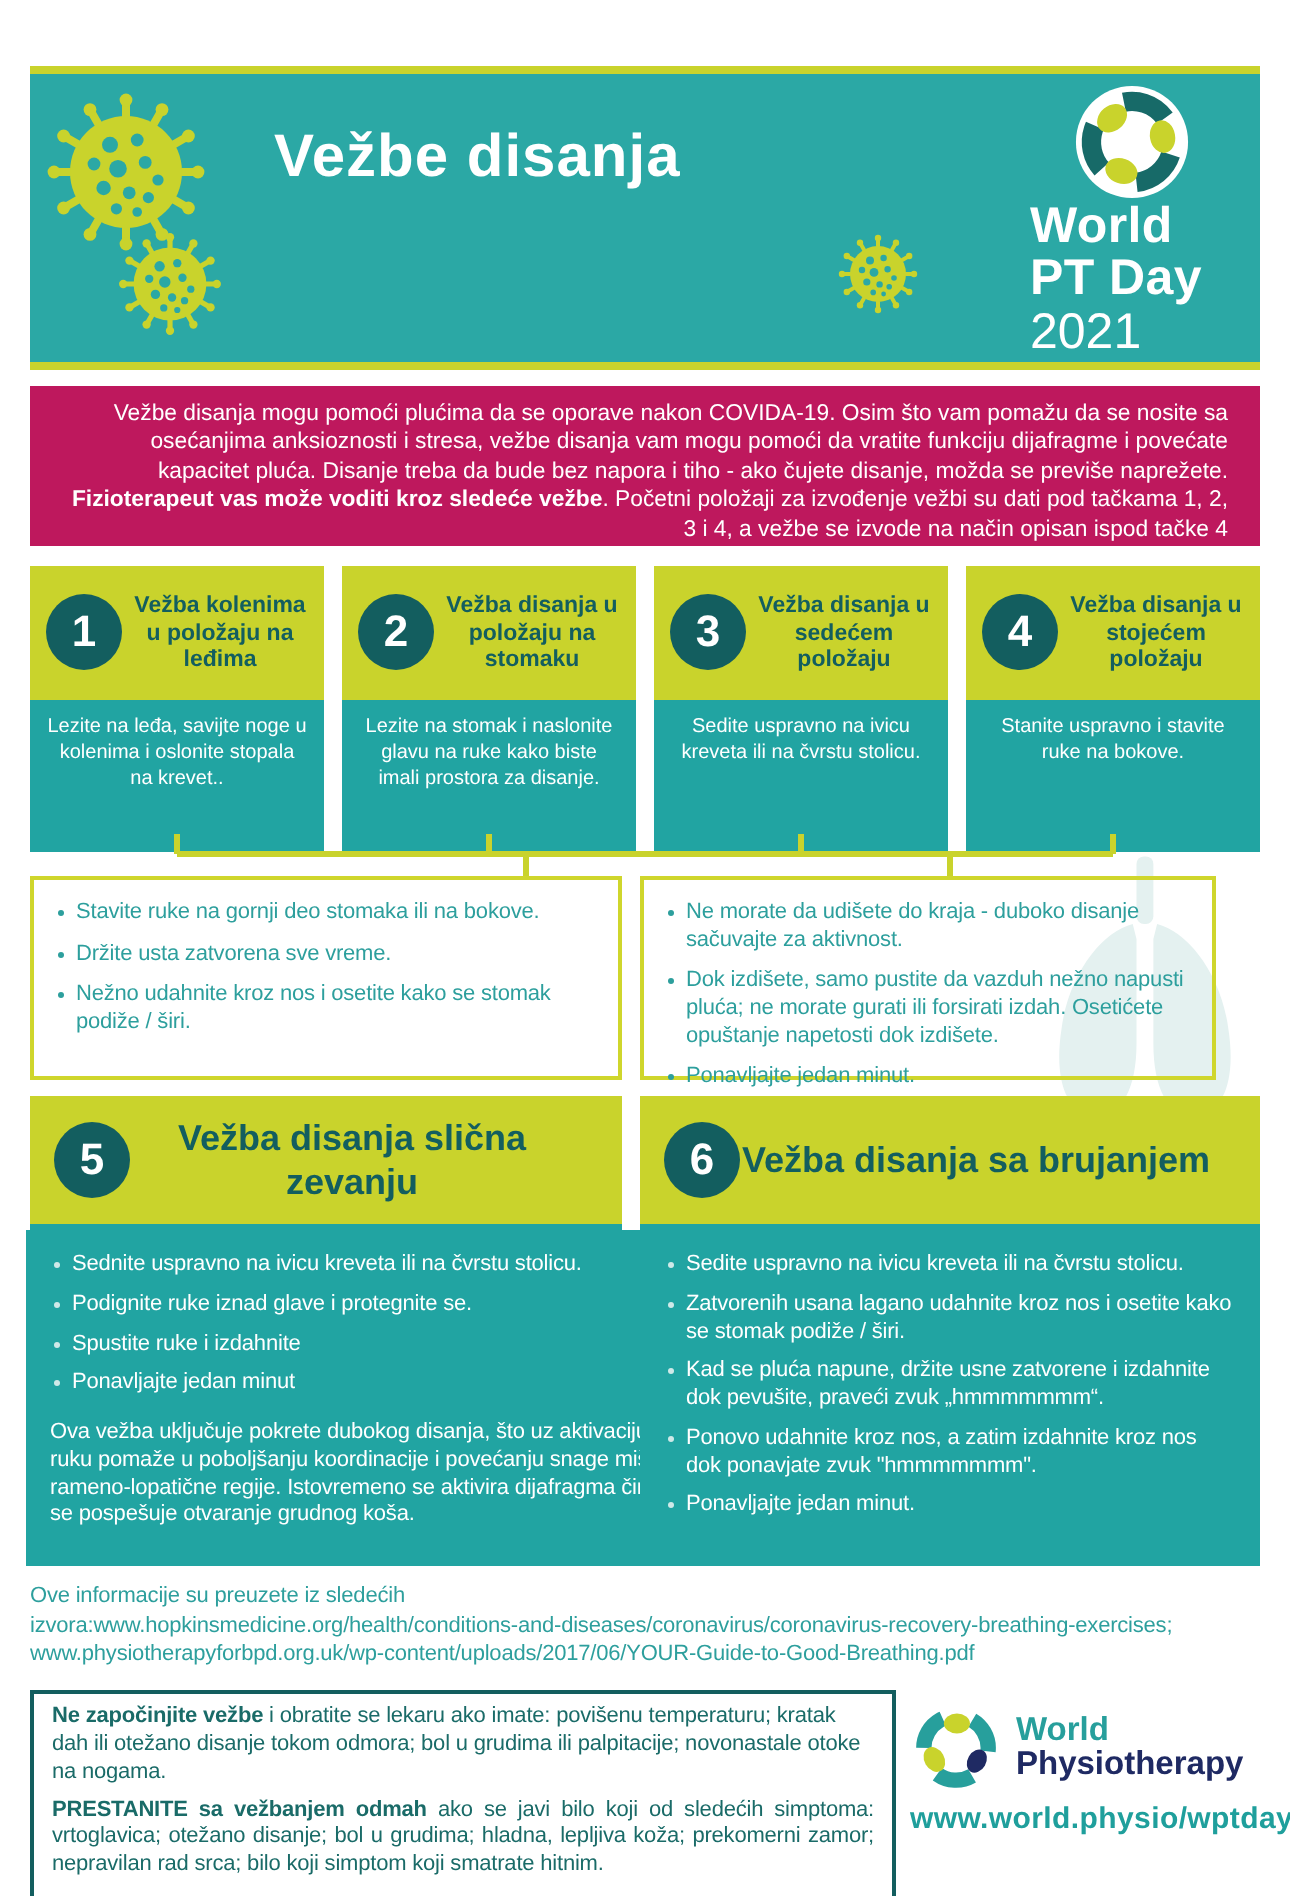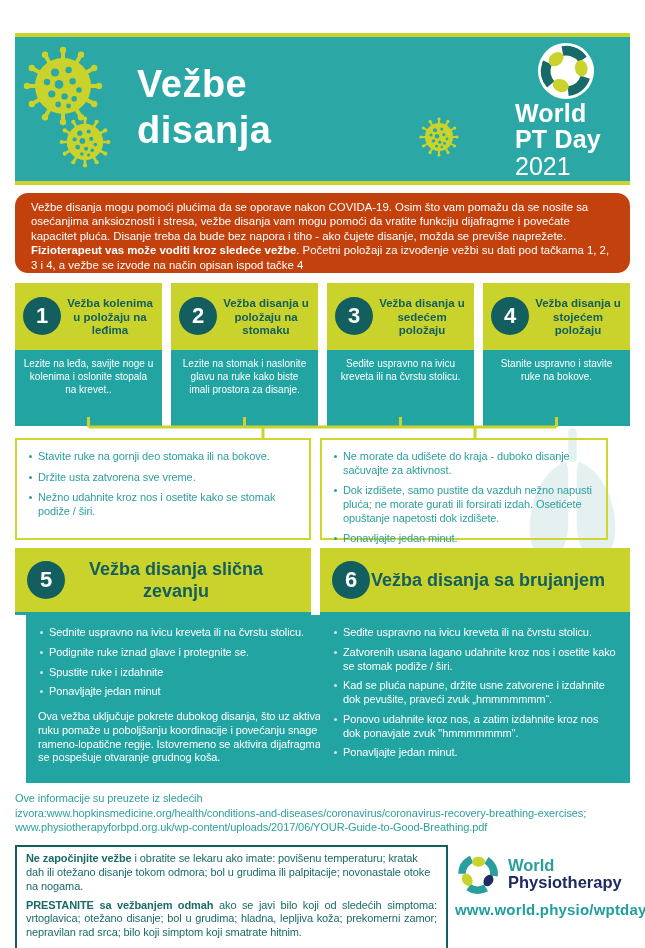--- a/index.html
+++ b/index.html
@@ -7,35 +7,35 @@
     position:relative;width:645px;height:948px;background:#ffffff;
     font-family:"Liberation Sans", sans-serif;overflow:hidden;
   }
   
   .header{
     position:absolute;left:15px;top:33px;width:615px;height:144px;
     background:#2ba8a5;border-top:4px solid #c9d32c;border-bottom:4px solid #c9d32c;
   }
   .main-title{
     position:absolute;left:122px;top:24px;width:245px;
-    color:#ffffff;font-size:38px;font-weight:bold;line-height:1.22;letter-spacing:.5px;
+    color:#ffffff;font-size:30px;font-weight:bold;line-height:1.22;letter-spacing:.5px;
   }
   .virus{position:absolute;}
   .virus-big{left:8px;top:9px;width:80px;height:80px;}
   .virus-s1{left:44px;top:79px;width:52px;height:52px;}
   .virus-s2{left:404px;top:80px;width:40px;height:40px;}
   .wpt-logo{position:absolute;left:500px;top:5px;width:112px;color:#fff;}
   .wpt-circle{width:58px;height:58px;margin-left:22px;display:block;}
   .wpt-line{font-size:25px;font-weight:bold;line-height:1.05;letter-spacing:.2px;}
   .wpt-year{font-size:25px;font-weight:normal;line-height:1.1;}
   
   .intro{
     position:absolute;left:15px;top:193px;width:615px;height:80px;box-sizing:border-box;
-    background:#c2410c;color:#ffffff;text-align:left;padding:7px 16px;
-    font-size:11.4px;line-height:1.27;border-radius:13px;
+    background:#be185d;color:#ffffff;text-align:right;padding:7px 16px;
+    font-size:11.4px;line-height:1.27;
   }
   .intro b{font-weight:bold;}
   
   .card{position:absolute;top:283px;width:147px;height:134px;}
   .c1{left:15px}.c2{left:171px}.c3{left:327px}.c4{left:483px}
   .card-head{height:67px;background:#c9d32c;display:flex;}
   .card-num{
     flex:0 0 38px;width:38px;height:38px;margin:14px 0 0 8px;border-radius:50%;
     background:#135e5f;color:#fff;font-size:22px;font-weight:bold;
     display:flex;align-items:center;justify-content:center;
@@ -74,21 +74,21 @@
   .bh6{left:320px;width:310px;}
   .bighead .card-num{margin:13px 0 0 12px;}
   .big-title{
     flex:1;display:flex;align-items:center;justify-content:center;text-align:center;
     color:#135e5f;font-weight:bold;font-size:18px;line-height:1.25;padding:0 24px 0 0;
   }
   .bigbody{
     position:absolute;top:615px;height:168px;box-sizing:border-box;background:#21a4a2;
     color:#ffffff;padding:11px 12px 0 12px;font-size:11px;line-height:1.25;letter-spacing:-0.1px;
   }
-  .bb5{left:26px;width:340px;}
+  .bb5{left:13px;width:340px;}
   .bb6{left:320px;width:310px;}
   .bigbody .b-item{margin-bottom:6px;}
   .bigbody .b-item::before{top:5px;background:#cfe9e8;}
   .body-par{margin-top:11px;}
   
   .sources{
     position:absolute;left:15px;top:791px;width:610px;
     color:#2d9f9d;font-size:11px;line-height:1.33;letter-spacing:-0.1px;
   }
   

